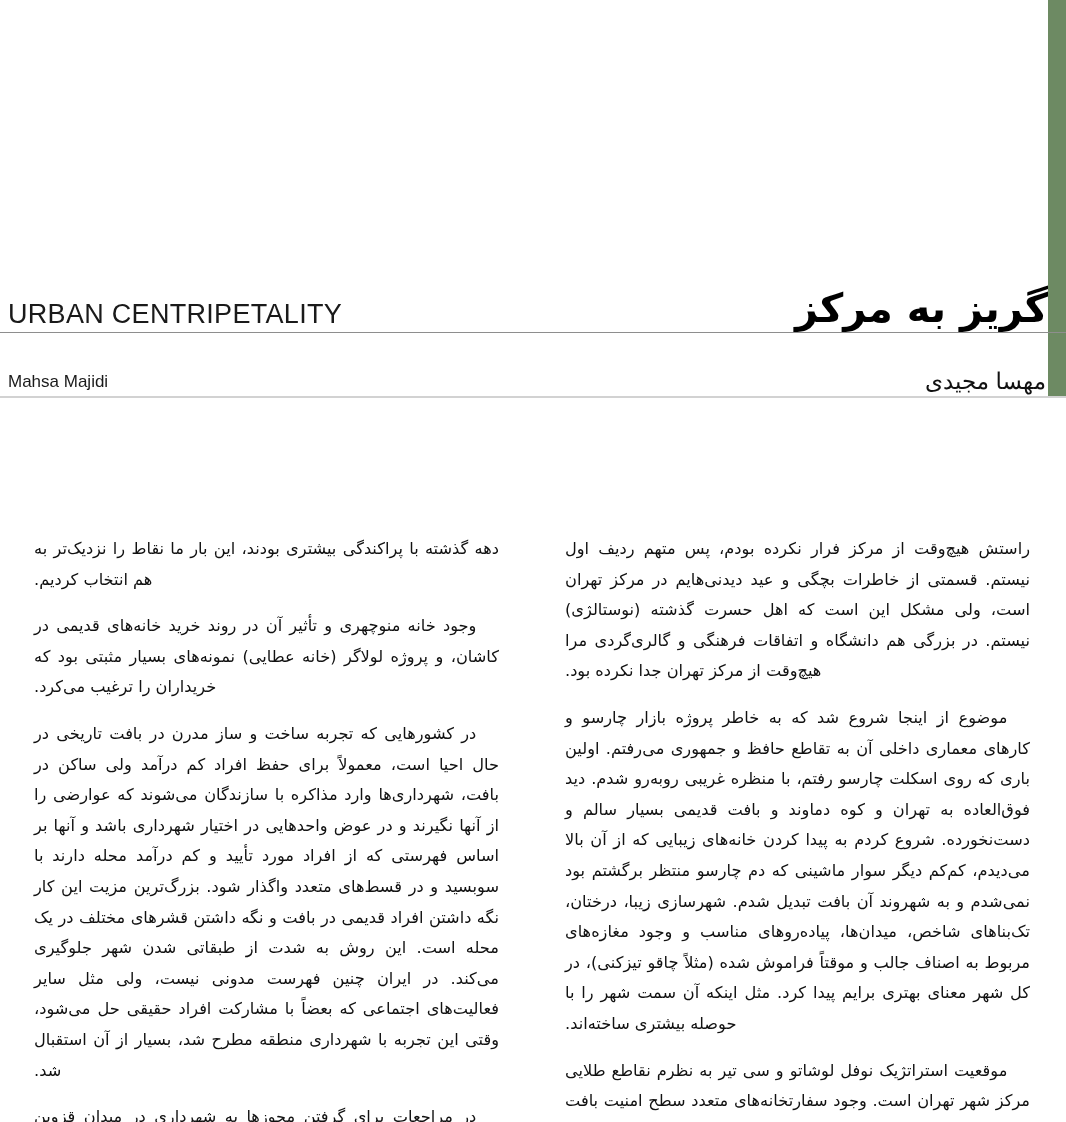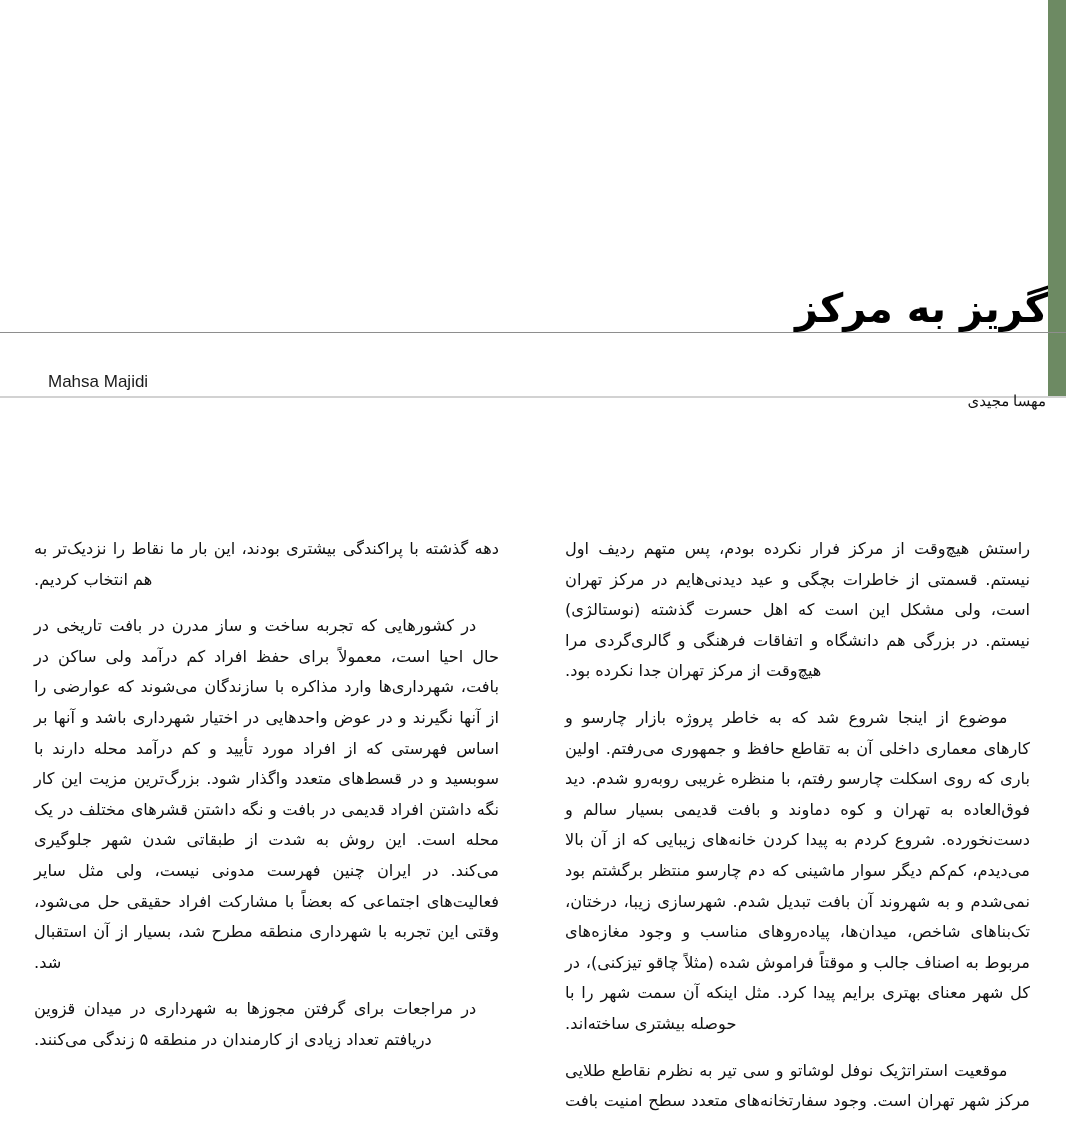--- a/index.html
+++ b/index.html
@@ -100,34 +100,32 @@
   .author-en {
     position: absolute;
     left: 8px;
     top: 0;
     font-family: "Liberation Sans", sans-serif;
     font-size: 17px;
     font-weight: 400;
     color: #1a1a1a;
     line-height: 28px;
     white-space: nowrap;
-    margin-left: 40px;
   }
   .author-fa {
     position: absolute;
     right: 20px;
     top: -2px;
     direction: rtl;
-    font-family: Liberation Serif, serif;
-    font-size: 15px;
+    font-family: Liberation Sans, sans-serif;
+    font-size: 23px;
     font-weight: 400;
     color: #111111;
     line-height: 30px;
     white-space: nowrap;
-    margin-top: 20px;
   }
 
   
   .columns {
     position: absolute;
     left: 0;
     top: 518px;
     width: 1066px;
     height: 604px;
     overflow: hidden;
@@ -158,20 +156,21 @@
 <body style="background: rgb(255, 255, 255);">
 
 <div class="page">
 
   <div class="edge-bar" style="background: rgb(109, 138, 99);"></div>
 
   <div class="header">
 
     <div class="title-row">
       <div class="rule-title" style="background: rgb(142, 142, 142);"></div>
+      <div class="title-en">URBAN CENTRIPETALITY</div>
       <div class="title-fa">گریز به مرکز</div>
     </div>
 
     <div class="author-row">
       <div class="rule-author" style="background: rgb(210, 210, 210);"></div>
       <div class="author-en">Mahsa Majidi</div>
       <div class="author-fa">مهسا مجیدی</div>
     </div>
 
   </div>
@@ -179,19 +178,20 @@
   <div class="columns">
 
     <div class="col col-right">
       <p class="cont">راستش هیچ‌وقت از مرکز فرار نکرده بودم، پس متهم ردیف اول نیستم. قسمتی از خاطرات بچگی و عید دیدنی‌هایم در مرکز تهران است، ولی مشکل این است که اهل حسرت گذشته (نوستالژی) نیستم. در بزرگی هم دانشگاه و اتفاقات فرهنگی و گالری‌گردی مرا هیچ‌وقت از مرکز تهران جدا نکرده بود.</p>
       <p>موضوع از اینجا شروع شد که به خاطر پروژه بازار چارسو و کارهای معماری داخلی آن به تقاطع حافظ و جمهوری می‌رفتم. اولین باری که روی اسکلت چارسو رفتم، با منظره غریبی روبه‌رو شدم. دید فوق‌العاده به تهران و کوه دماوند و بافت قدیمی بسیار سالم و دست‌نخورده. شروع کردم به پیدا کردن خانه‌های زیبایی که از آن بالا می‌دیدم، کم‌کم دیگر سوار ماشینی که دم چارسو منتظر برگشتم بود نمی‌شدم و به شهروند آن بافت تبدیل شدم. شهرسازی زیبا، درختان، تک‌بناهای شاخص، میدان‌ها، پیاده‌روهای مناسب و وجود مغازه‌های مربوط به اصناف جالب و موقتاً فراموش شده (مثلاً چاقو تیزکنی)، در کل شهر معنای بهتری برایم پیدا کرد. مثل اینکه آن سمت شهر را با حوصله بیشتری ساخته‌اند.</p>
       <p>موقعیت استراتژیک نوفل لوشاتو و سی تیر به نظرم نقاطع طلایی مرکز شهر تهران است. وجود سفارتخانه‌های متعدد سطح امنیت بافت را بالا برده، هم‌زمان ساختمان‌های باارزش و زیرساخت موضوع پا برجا کیفیت بالای زندگی را در این منطقه حفظ کرده است.</p>
     </div>
 
     <div class="col col-left">
       <p class="cont">دهه گذشته با پراکندگی بیشتری بودند، این بار ما نقاط را نزدیک‌تر به هم انتخاب کردیم.</p>
+      <p>وجود خانه منوچهری و تأثیر آن در روند خرید خانه‌های قدیمی در کاشان، و پروژه لولاگر (خانه عطایی) نمونه‌های بسیار مثبتی بود که خریداران را ترغیب می‌کرد.</p>
       <p>در کشورهایی که تجربه ساخت و ساز مدرن در بافت تاریخی در حال احیا است، معمولاً برای حفظ افراد کم درآمد ولی ساکن در بافت، شهرداری‌ها وارد مذاکره با سازندگان می‌شوند که عوارضی را از آنها نگیرند و در عوض واحدهایی در اختیار شهرداری باشد و آنها بر اساس فهرستی که از افراد مورد تأیید و کم درآمد محله دارند با سوبسید و در قسط‌های متعدد واگذار شود. بزرگ‌ترین مزیت این کار نگه داشتن افراد قدیمی در بافت و نگه داشتن قشرهای مختلف در یک محله است. این روش به شدت از طبقاتی شدن شهر جلوگیری می‌کند. در ایران چنین فهرست مدونی نیست، ولی مثل سایر فعالیت‌های اجتماعی که بعضاً با مشارکت افراد حقیقی حل می‌شود، وقتی این تجربه با شهرداری منطقه مطرح شد، بسیار از آن استقبال شد.</p>
       <p>در مراجعات برای گرفتن مجوزها به شهرداری در میدان قزوین دریافتم تعداد زیادی از کارمندان در منطقه ۵ زندگی می‌کنند.</p>
     </div>
 
   </div>
 
 </div>
 
 </body></html>

